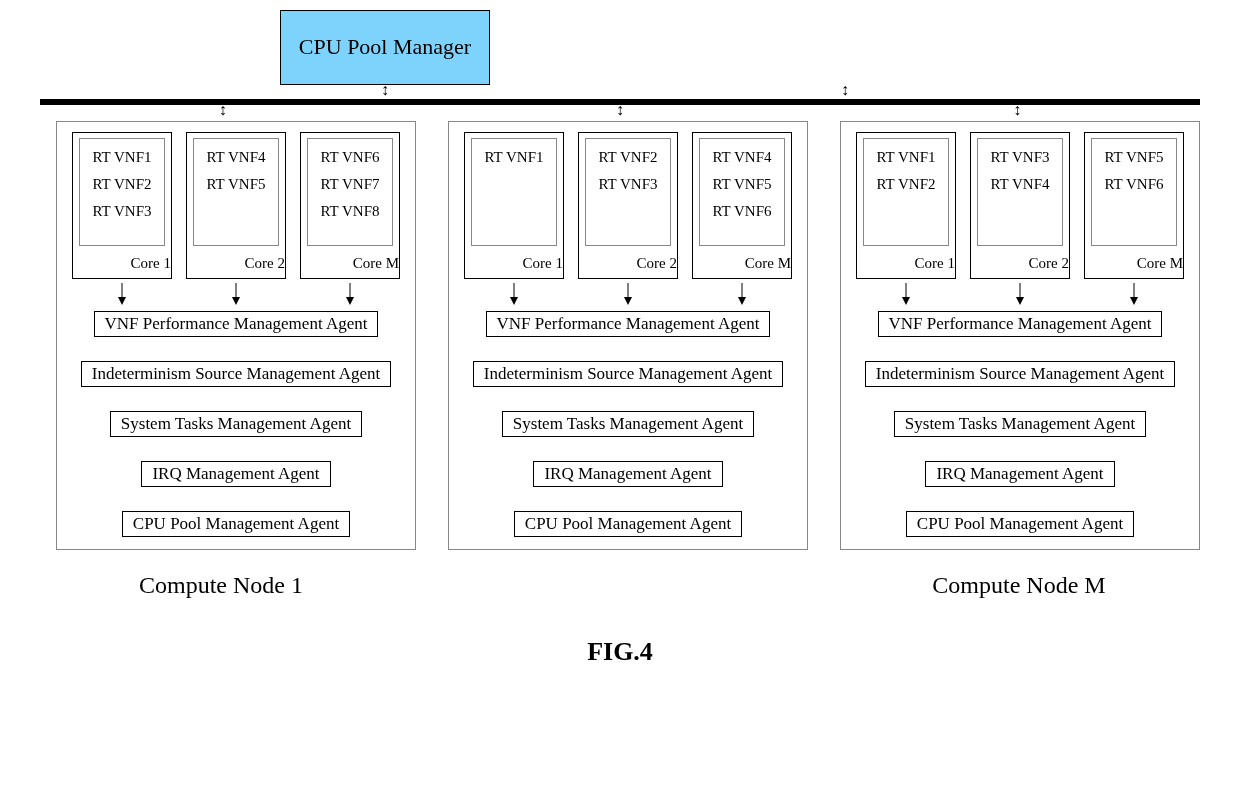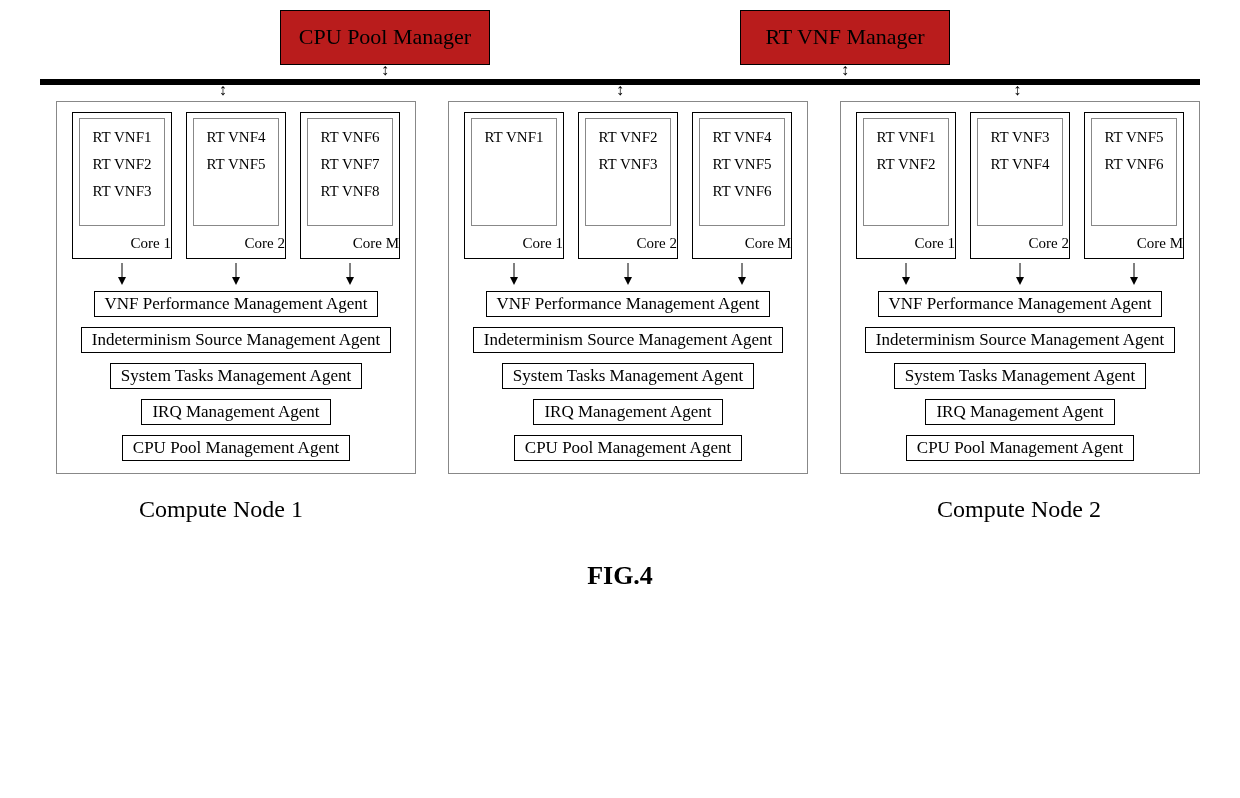--- a/index.html
+++ b/index.html
@@ -15,24 +15,24 @@
   .top-managers {
     display: flex;
     justify-content: flex-start;
     gap: 250px;
     padding-left: 240px;
   }
   .manager-box {
     border: 1px solid #000;
     width: 210px;
     text-align: center;
-    padding: 12px 10px;
+    padding: 22px 10px;
     font-size: 22px;
     line-height: 1.3;
-    background: #b91c1c;
+    background: #7dd3fc;
   }
   .bus-row {
     position: relative;
     margin-top: 0;
   }
   .manager-arrows {
     display: flex;
     justify-content: flex-start;
     gap: 250px;
     padding-left: 240px;
@@ -111,21 +111,21 @@
   .core-arrow {
     width: 100px;
     text-align: center;
     font-size: 14px;
     line-height: 12px;
   }
   .agents {
     display: flex;
     flex-direction: column;
     align-items: center;
-    gap: 10px;
+    gap: 24px;
     margin-top: 4px;
   }
   .agent-box {
     border: 1px solid #000;
     padding: 2px 10px;
     font-size: 17px;
     text-align: center;
     white-space: nowrap;
   }
   .node-labels {
@@ -145,21 +145,20 @@
     font-weight: bold;
     margin-top: 38px;
   }
   svg.down-arrow { width: 12px; height: 22px; }
 </style>
 </head>
 <body>
 
 <div class="top-managers">
   <div class="manager-box">CPU Pool Manager</div>
-  <div class="manager-box">RT VNF Manager</div>
 </div>
 
 <div class="bus-row">
   <div class="manager-arrows">
     <div class="arrow-cell">
         <span class="dbl-arrow">↕</span>
       </div>
     <div class="arrow-cell">
         <span class="dbl-arrow">↕</span>
       </div>
@@ -320,16 +319,16 @@
       <div class="agent-box">System Tasks Management Agent</div>
       <div class="agent-box">IRQ Management Agent</div>
       <div class="agent-box">CPU Pool Management Agent</div>
     </div>
   </div>
 
 </div>
 
 <div class="node-labels">
   <div class="node-label">Compute Node 1</div>
-  <div class="node-label">Compute Node 2</div>
+  <div class="node-label">Compute Node M</div>
 </div>
 
 <div class="fig-label">FIG.4</div>
 
 </body></html>

